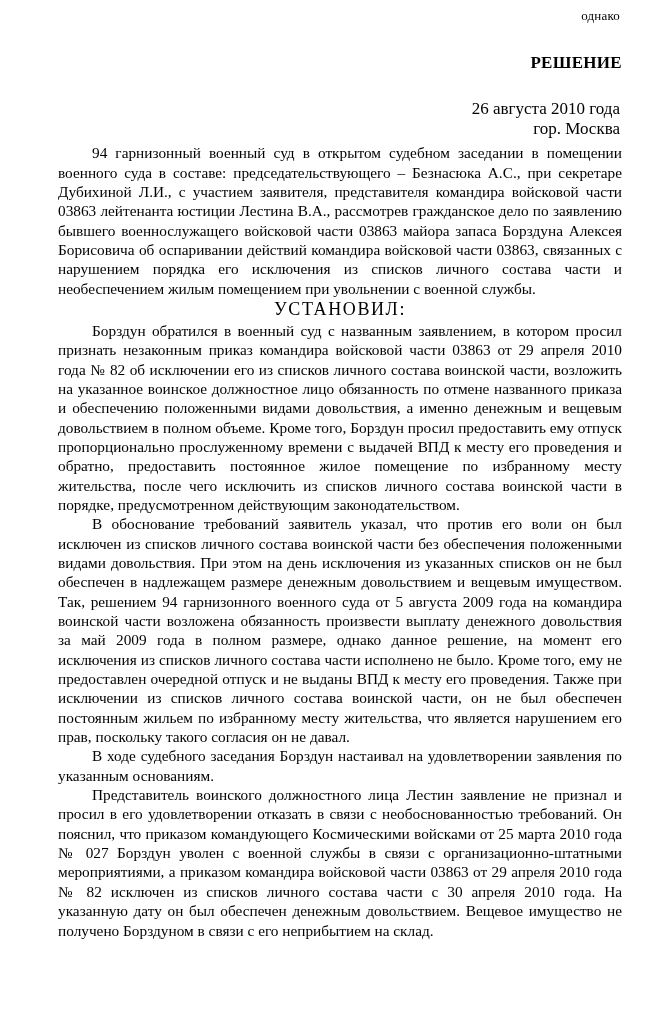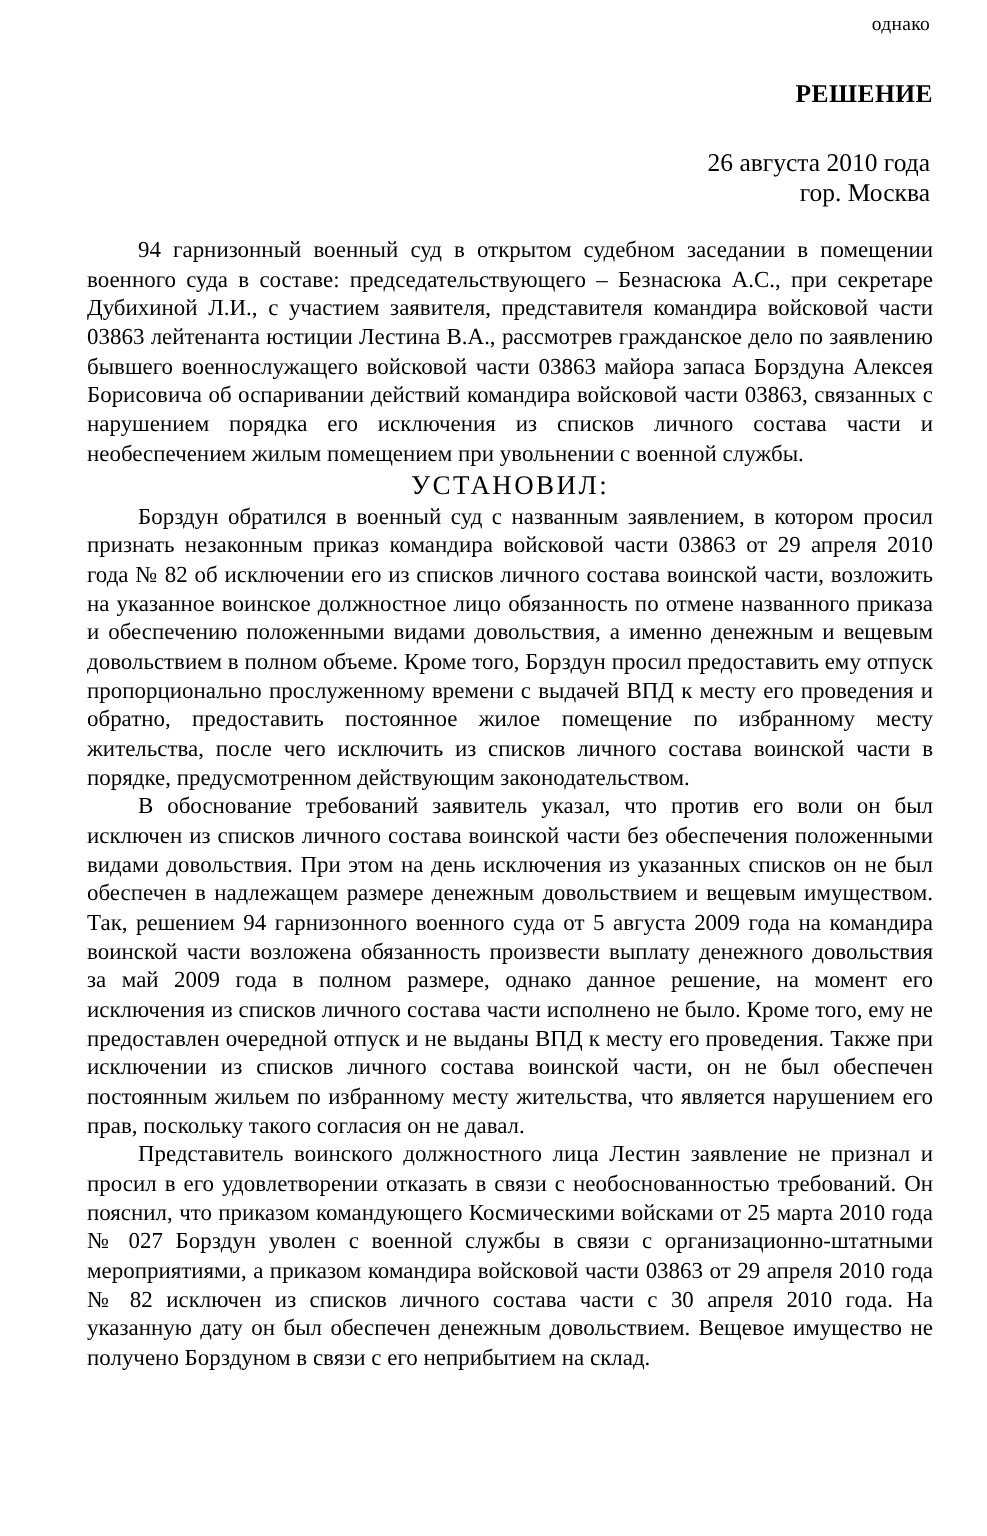--- a/index.html
+++ b/index.html
@@ -41,21 +41,21 @@
   .datebar {
     display: flex;
     justify-content: space-between;
     align-items: flex-end;
     margin-top: 26px;
     font-size: 17px;
     padding: 0 2px 0 6px;
     flex-direction: column;
   }
   .body-text {
-    margin-top: 18px;
+    margin-top: 4px;
     font-size: 15.3px;
     line-height: 1.265;
     text-align: justify;
     text-justify: inter-word;
   }
   .body-text p {
     margin: 0;
     text-indent: 34px;
   }
   .body-text p.no-indent {
@@ -87,16 +87,17 @@
     <span>гор. Москва</span>
   </div>
 
   <div class="body-text hidden-overflow">
     <p>94 гарнизонный военный  суд в открытом судебном заседании в помещении военного суда в составе: председательствующего – Безнасюка А.С., при секретаре Дубихиной Л.И., с участием заявителя, представителя командира войсковой части 03863 лейтенанта юстиции Лестина В.А., рассмотрев гражданское дело по заявлению бывшего военнослужащего войсковой части 03863 майора запаса Борздуна Алексея Борисовича об оспаривании действий командира войсковой части 03863, связанных с нарушением порядка его исключения из списков личного состава части и необеспечением жилым помещением при увольнении с военной службы.</p>
 
     <p class="section-head no-indent">УСТАНОВИЛ:</p>
 
     <p>Борздун обратился в военный суд с названным заявлением, в котором просил признать незаконным приказ командира войсковой части 03863 от 29 апреля 2010 года № 82 об исключении его из списков личного состава воинской части, возложить на указанное воинское должностное лицо обязанность по отмене названного приказа и обеспечению положенными видами довольствия, а именно денежным и вещевым довольствием в полном объеме. Кроме того, Борздун просил предоставить ему отпуск пропорционально прослуженному времени с выдачей ВПД к месту его проведения и обратно, предоставить постоянное жилое помещение по избранному месту жительства, после чего исключить из списков личного состава воинской части в порядке, предусмотренном действующим законодательством.</p>
     <p>В обоснование требований заявитель указал, что против его воли он был исключен из списков личного состава воинской части без обеспечения положенными видами довольствия. При этом на день исключения из указанных списков он не был обеспечен в надлежащем размере денежным довольствием и вещевым имуществом. Так, решением 94 гарнизонного военного суда от 5 августа 2009 года на командира воинской части возложена обязанность произвести выплату денежного довольствия за май 2009 года в полном размере, однако данное решение, на момент его исключения из списков личного состава части исполнено не было. Кроме того, ему не предоставлен очередной отпуск и не выданы ВПД к месту его проведения. Также при исключении из списков личного состава воинской части, он не был обеспечен постоянным жильем по избранному месту жительства, что является нарушением его прав, поскольку такого согласия он не давал.</p>
+    <p>В ходе судебного заседания Борздун настаивал на удовлетворении заявления по указанным основаниям.</p>
     <p class="gap-before">Представитель воинского должностного лица Лестин заявление не признал и просил в его удовлетворении отказать в связи с необоснованностью требований. Он пояснил, что приказом командующего Космическими войсками от 25 марта 2010 года № 027 Борздун уволен с военной службы в связи с организационно-штатными мероприятиями, а приказом командира войсковой части 03863 от 29 апреля 2010 года № 82 исключен из списков личного состава части с 30 апреля 2010 года. На указанную дату он был обеспечен денежным довольствием. Вещевое имущество не получено Борздуном в связи с его неприбытием на склад.</p>
   </div>
 
 </div>
 
 </body></html>

